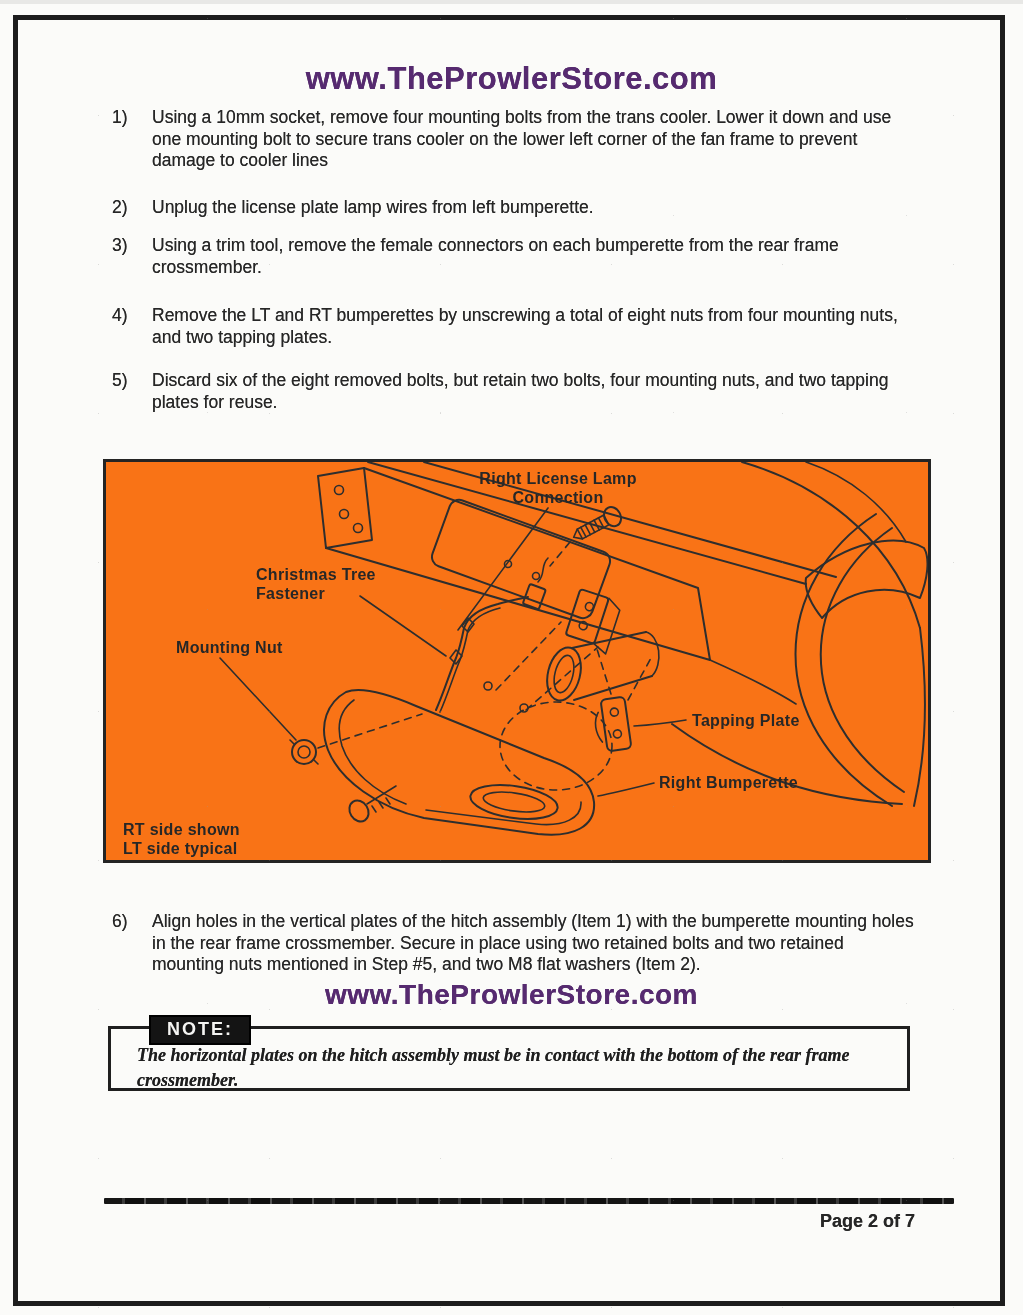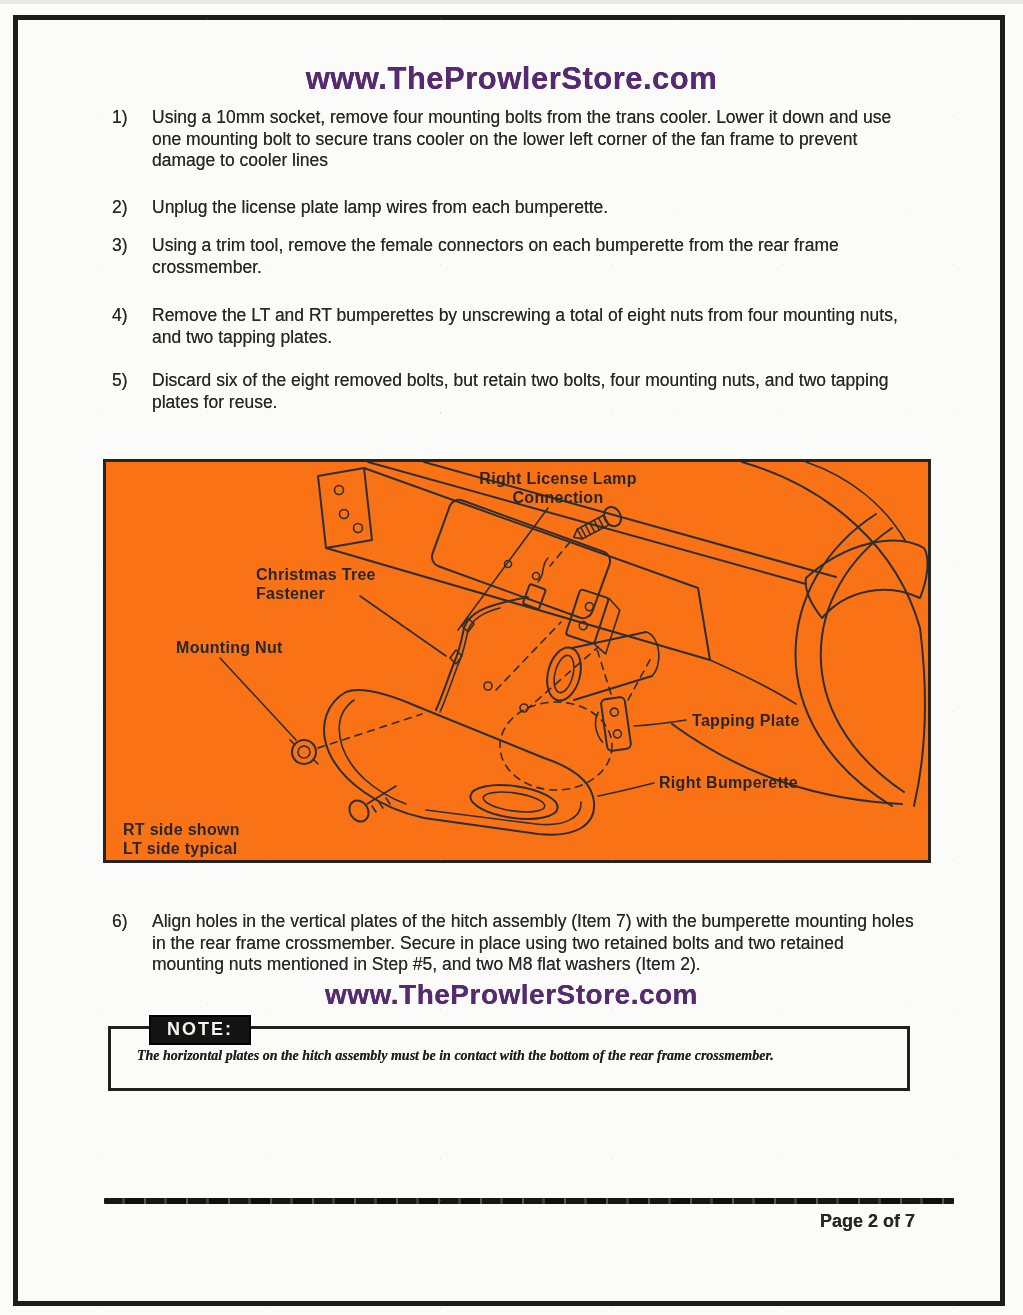--- a/index.html
+++ b/index.html
@@ -73,21 +73,21 @@
   .note-label{
     position:absolute;left:38px;top:-14px;
     background:#141414;color:#f4f4f2;
     font-size:18px;font-weight:bold;letter-spacing:2px;
     padding:2px 16px 3px 16px;
     border:2px solid #000;
   }
   .note-text{
     font-family:"Liberation Serif", serif;
     font-style:italic;font-weight:bold;
-    font-size:14px;line-height:25px;
+    font-size:18px;line-height:25px;
     color:#1e1e1e;
     padding:14px 48px 0 26px;
     text-shadow:0 0 0.5px rgba(25,25,25,.8);
   }
   .footer-rule{
     position:absolute;left:104px;top:1194px;
     width:850px;height:6px;
     background:repeating-linear-gradient(90deg,
       #161616 0 18px, #3c3c3c 18px 21px,
       #0f0f0f 21px 40px, #565656 40px 42px);
@@ -107,21 +107,21 @@
   <div class="border-frame"></div>
 
   <div class="url url-top" style="color:#562a70">www.TheProwlerStore.com</div>
 
   <div class="step" style="top:103px">
     <span class="step-num">1)</span>
     <span class="step-text">Using a 10mm socket, remove four mounting bolts from the trans cooler.  Lower it down and use one mounting bolt to secure trans cooler on the lower left corner of the fan frame to prevent damage to cooler lines</span>
   </div>
   <div class="step" style="top:193px">
     <span class="step-num">2)</span>
-    <span class="step-text">Unplug the license plate lamp wires from each bumperette.</span>
+    <span class="step-text">Unplug the license plate lamp wires from left bumperette.</span>
   </div>
   <div class="step" style="top:231px">
     <span class="step-num">3)</span>
     <span class="step-text">Using a trim tool, remove the female connectors on each bumperette from the rear frame crossmember.</span>
   </div>
   <div class="step" style="top:301px">
     <span class="step-num">4)</span>
     <span class="step-text">Remove the LT and RT bumperettes by unscrewing a total of eight nuts from four mounting nuts, and two tapping plates.</span>
   </div>
   <div class="step" style="top:366px">
@@ -239,21 +239,21 @@
       <text class="lbl" x="70" y="191">Mounting Nut</text>
       <text class="lbl" x="586" y="264">Tapping Plate</text>
       <text class="lbl" x="553" y="326">Right Bumperette</text>
       <text class="lbl" x="17" y="373">RT side shown</text>
       <text class="lbl" x="17" y="392">LT side typical</text>
     </svg>
   </div>
 
   <div class="step" style="top:907px">
     <span class="step-num">6)</span>
-    <span class="step-text">Align holes in the vertical plates of the hitch assembly (Item 7) with the bumperette mounting holes in the rear frame crossmember.  Secure in place using two retained bolts and two retained mounting nuts mentioned in Step #5, and two M8 flat washers (Item 2).</span>
+    <span class="step-text">Align holes in the vertical plates of the hitch assembly (Item 1) with the bumperette mounting holes in the rear frame crossmember.  Secure in place using two retained bolts and two retained mounting nuts mentioned in Step #5, and two M8 flat washers (Item 2).</span>
   </div>
 
   <div class="url url-bottom" style="color:#562a70">www.TheProwlerStore.com</div>
 
   <div class="note-box">
     <div class="note-label">NOTE:</div>
     <div class="note-text">The horizontal plates on the hitch assembly must be in contact with the bottom of the rear frame crossmember.</div>
   </div>
 
   <div class="footer-rule"></div>

